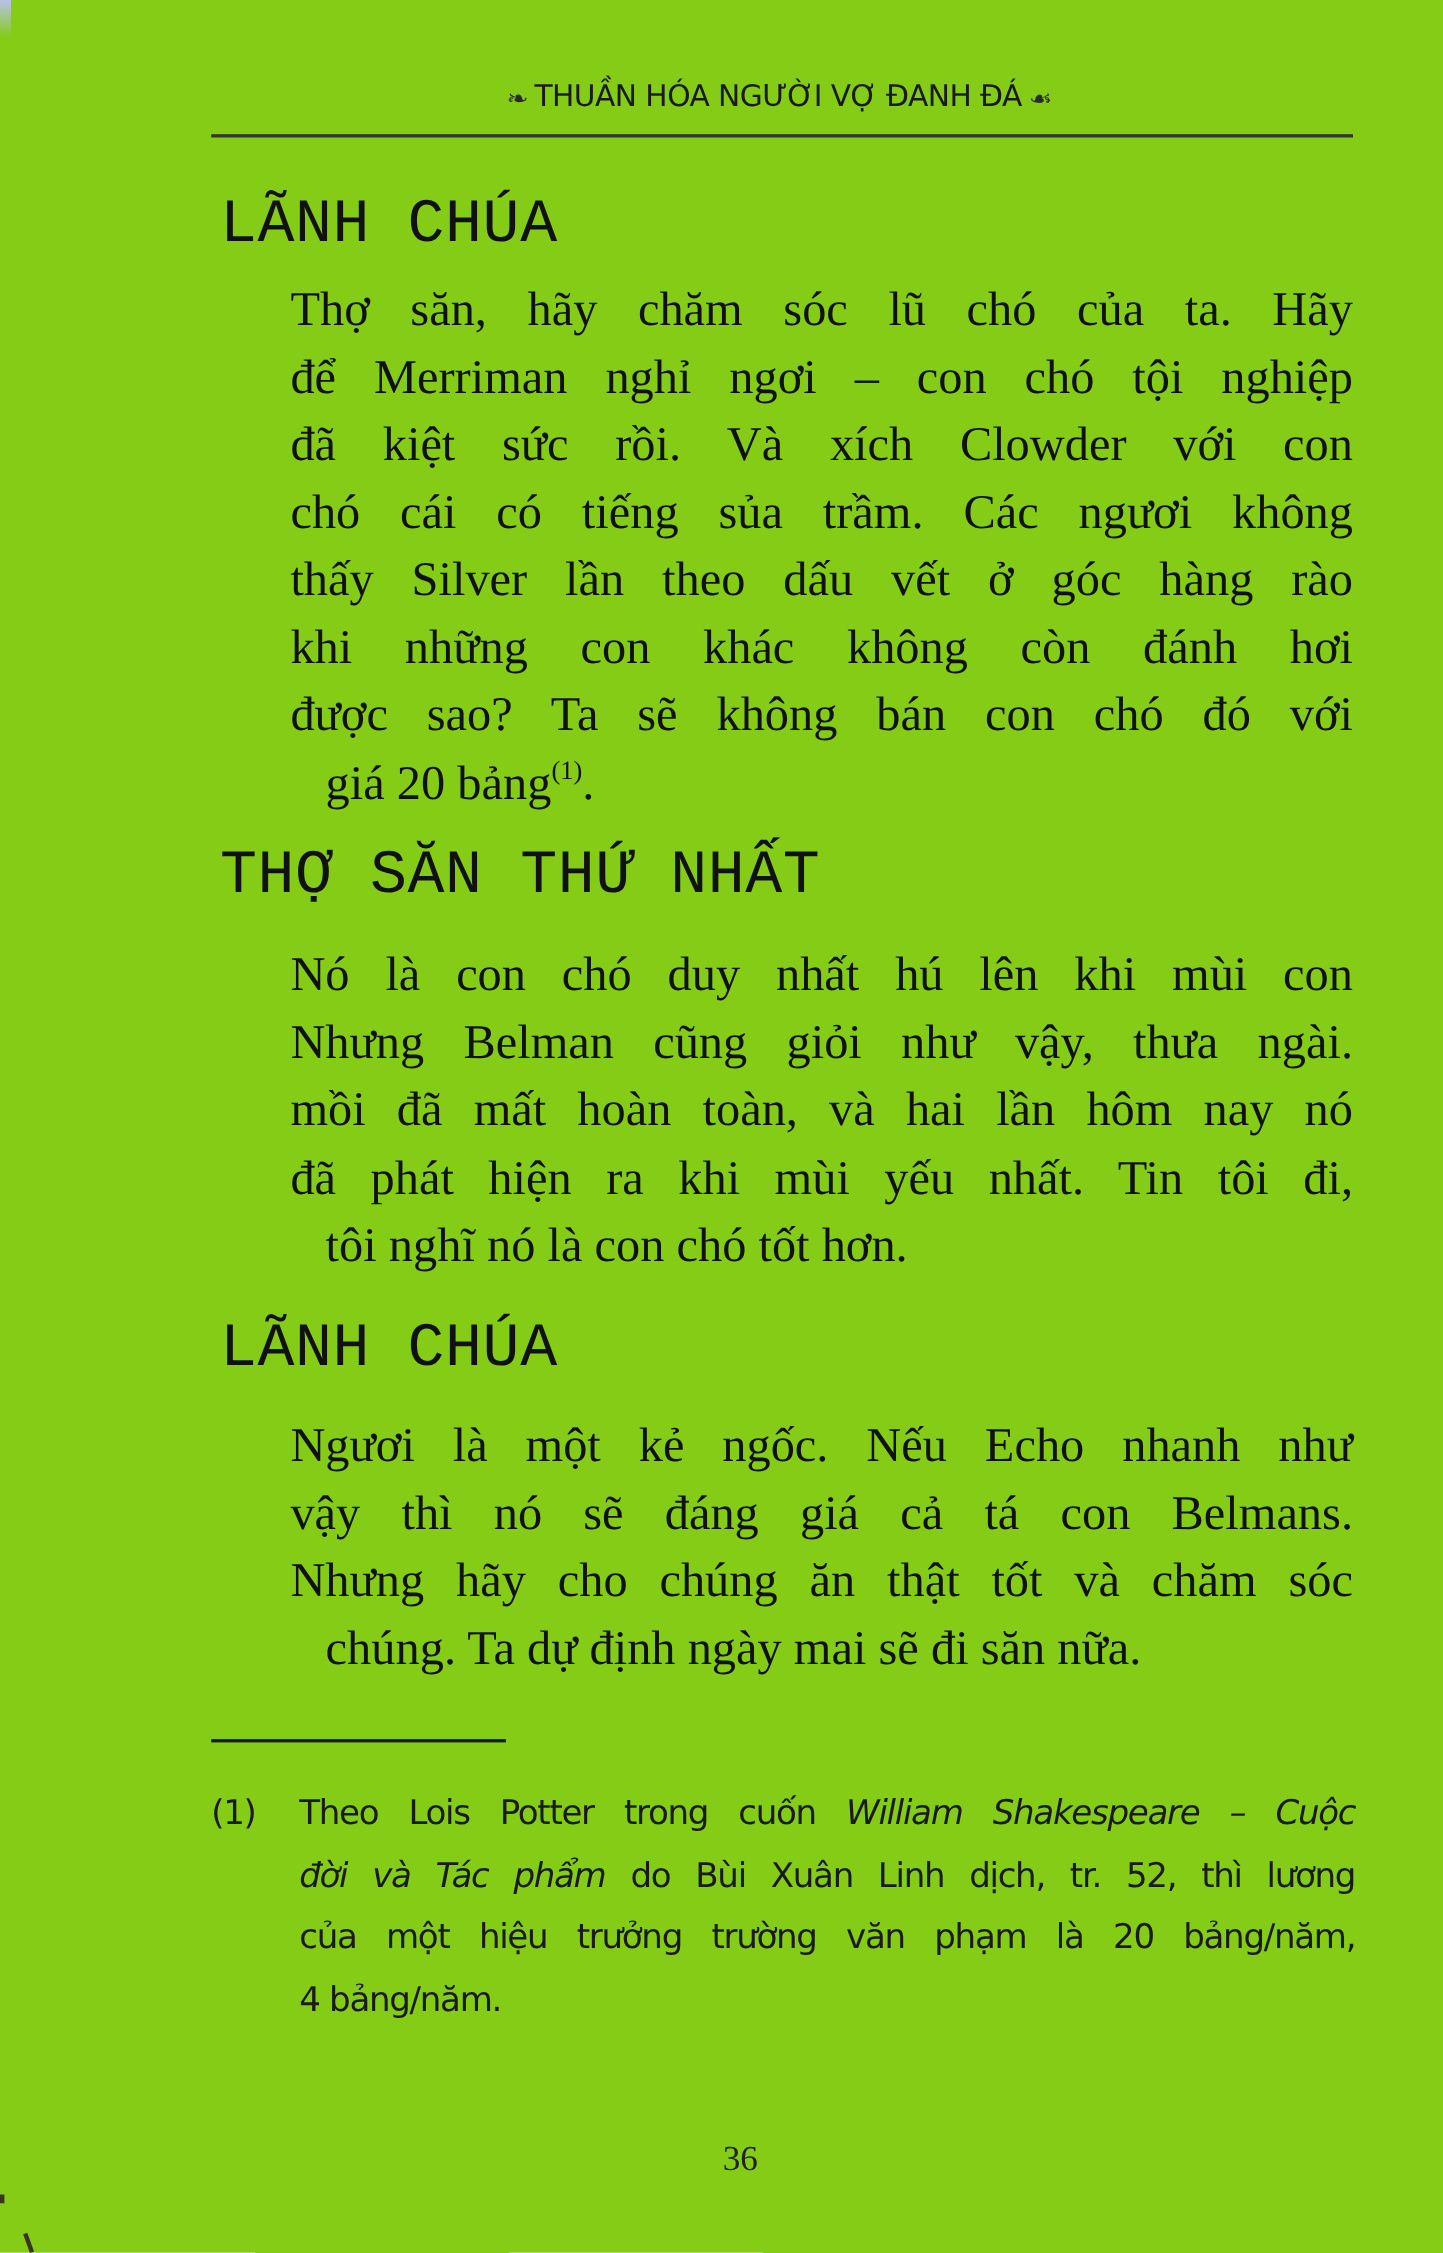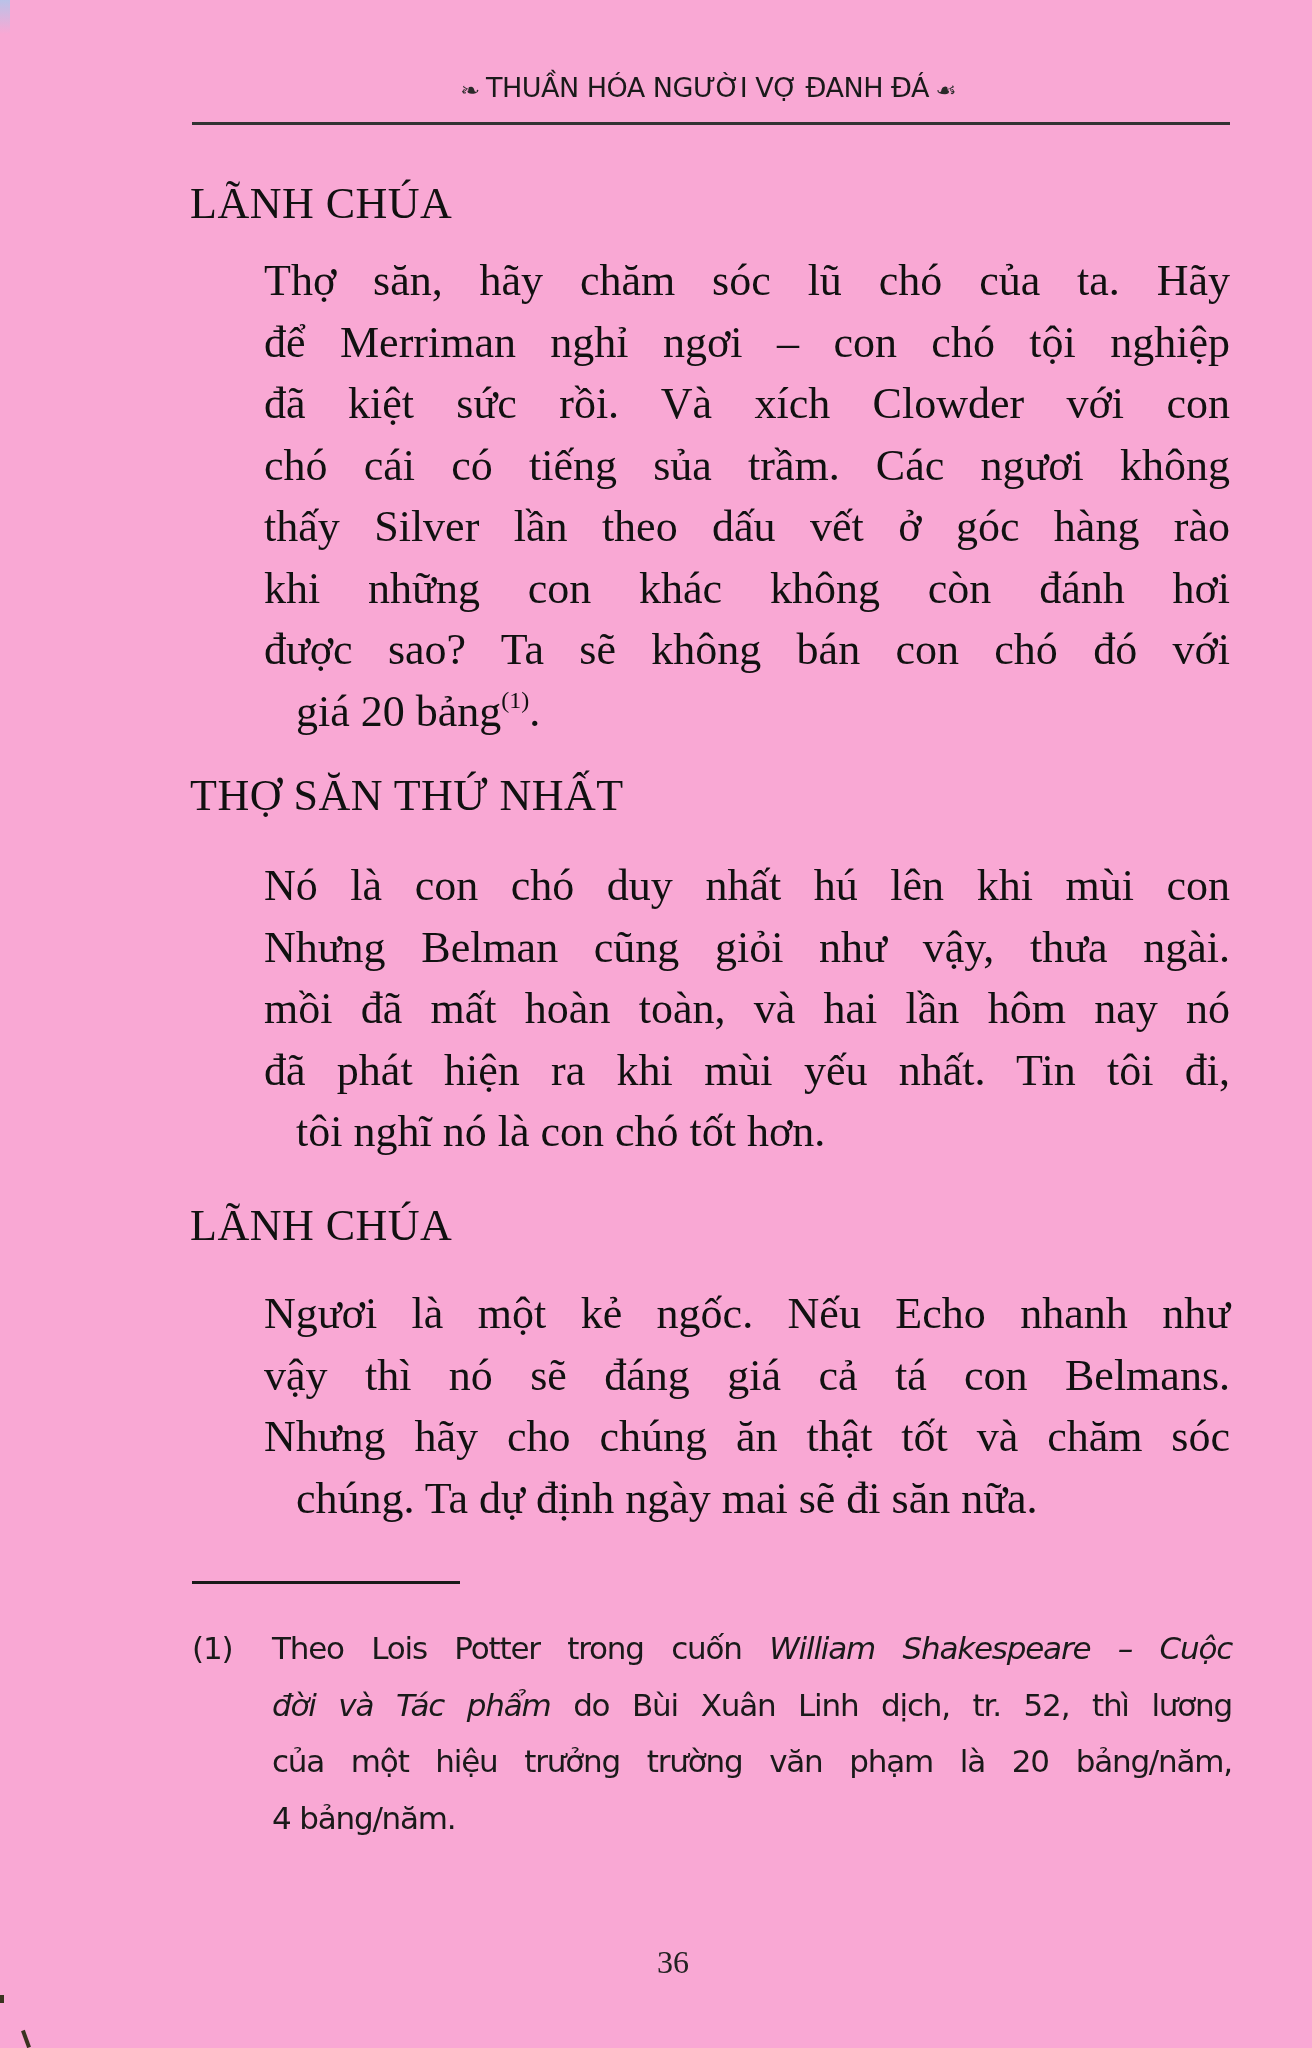--- a/index.html
+++ b/index.html
@@ -12,21 +12,21 @@
       background: #ffffff;
       position: relative;
       overflow: hidden;
       color: #141414;
     }
     .page {
       position: absolute;
       left: 0; top: 0;
       width: 1312px;
       height: 2048px;
-      background: #f9a8d4;
+      background: #84cc16;
     }
     .corner-shadow {
       position: absolute;
       left: 0; top: 0;
       width: 10px; height: 34px;
       background: linear-gradient(#b9c2e8, rgba(255,255,255,0));
     }
     .running-header {
       position: absolute;
       top: 68px;
@@ -52,23 +52,23 @@
     .header-rule {
       position: absolute;
       top: 122px;
       left: 192px;
       width: 1038px;
       height: 3px;
       background: #333;
     }
     .speaker {
       position: absolute;
-      left: 190px;
-      font-family: Liberation Serif, serif;
-      font-size: 44px;
+      left: 200px;
+      font-family: Liberation Mono, monospace;
+      font-size: 56px;
       letter-spacing: 0.5px;
       color: #111;
       line-height: 52px;
     }
     .speech {
       position: absolute;
       left: 264px;
       width: 966px;
       font-family: "Liberation Serif", serif;
       font-size: 44px;

